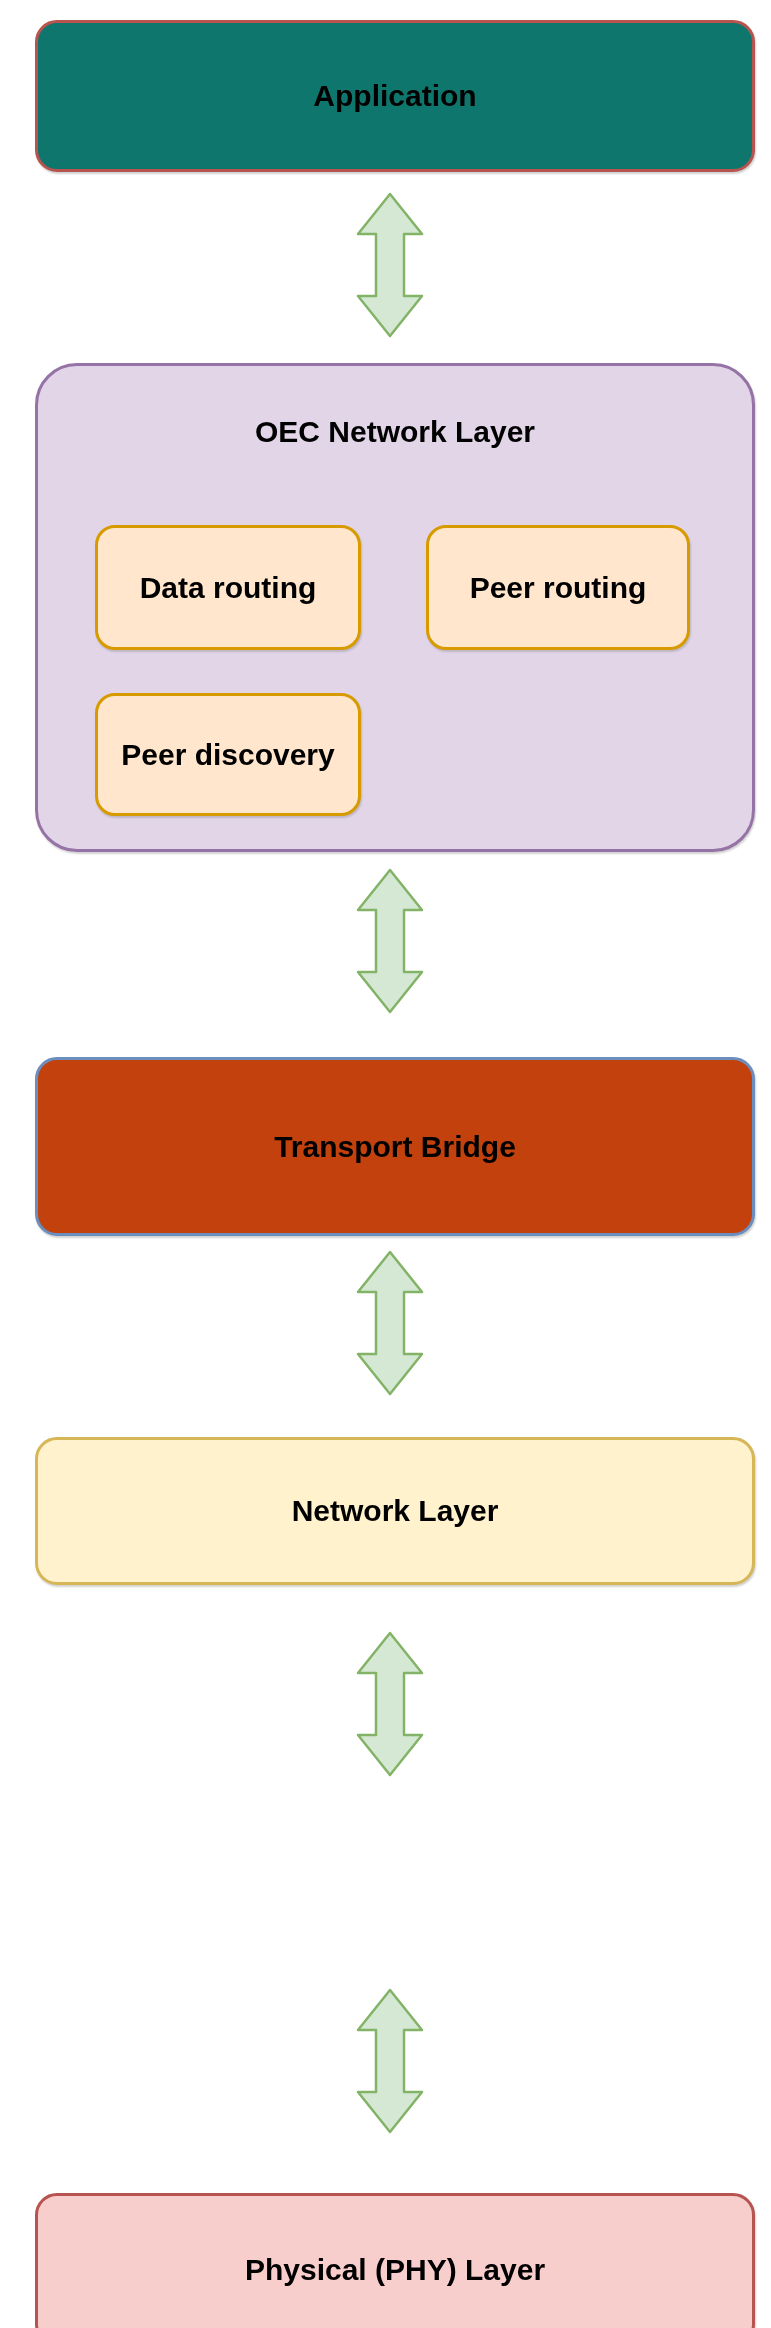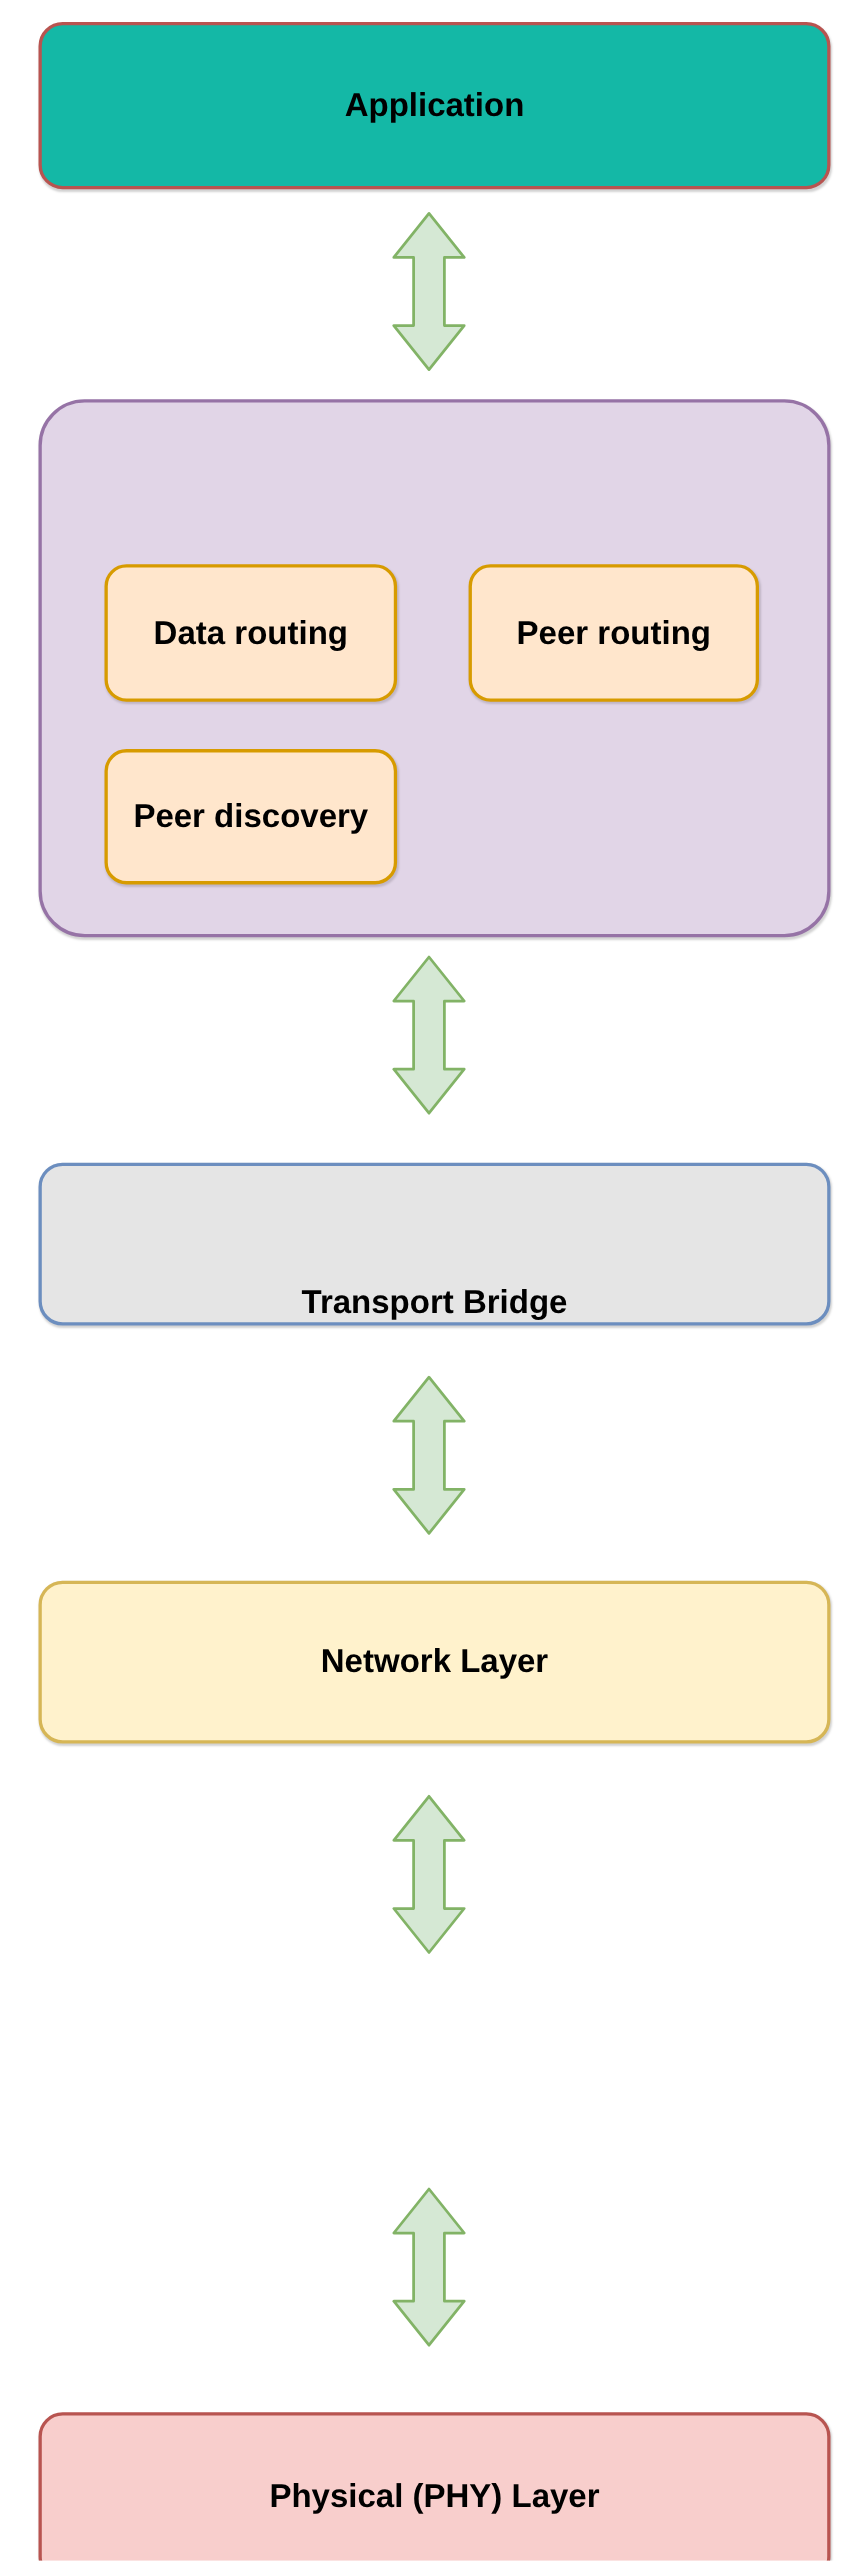--- a/index.html
+++ b/index.html
@@ -24,24 +24,24 @@
     border-radius: 22px;
     display: flex;
     align-items: center;
     justify-content: center;
     font-size: 30px;
     font-weight: bold;
     color: #000000;
     text-align: center;
     box-shadow: 1px 2px 2px rgba(0,0,0,0.18);
   }
-  .box-application { top: 20px;   height: 152px; background: #14b8a6; border-color: #B85450; text-align: right; }
+  .box-application { top: 20px;   height: 152px; background: #0f766e; border-color: #B85450; text-align: right; }
   .box-oec        { top: 363px;  height: 489px; background: #E1D5E7; border-color: #9673A6;
                     border-radius: 42px; display: block; }
-  .box-transport  { top: 1057px; height: 148px; background: #e5e5e5; border-color: #6C8EBF; align-items: flex-end; }
+  .box-transport  { top: 1057px; height: 179px; background: #c2410c; border-color: #6C8EBF; }
   .box-network    { top: 1437px; height: 148px; background: #FFF2CC; border-color: #D6B656; }
   .box-link       { top: 1818px; height: 148px; background: #FFE6CC; border-color: #D79B00; }
   .box-physical   { top: 2153px; height: 153px; background: #F8CECC; border-color: #B85450; margin-top: 40px; }
 
   .oec-title {
     position: absolute;
     top: 46px;
     left: 0;
     width: 100%;
     text-align: center;
@@ -57,20 +57,21 @@
     border: 3px solid #D79B00;
     border-radius: 20px;
     display: flex;
     align-items: center;
     justify-content: center;
     font-size: 30px;
     font-weight: bold;
     color: #000000;
     text-align: center;
     box-shadow: 1px 2px 2px rgba(0,0,0,0.15);
+    margin-top: 12px;
   }
   .sub-data-routing   { left: 57px;  top: 147px; width: 266px; height: 125px; }
   .sub-peer-routing   { left: 388px; top: 147px; width: 264px; height: 125px; }
   .sub-peer-discovery { left: 57px;  top: 315px; width: 266px; height: 123px; }
 
   .connector {
     position: absolute;
     left: 356px;
     width: 68px;
     height: 146px;
@@ -88,20 +89,21 @@
 
   <div class="layer-box box-application">
     <span>Application</span>
   </div>
 
   <svg class="connector arrow-1" viewBox="0 0 68 146" aria-hidden="true">
     <polygon points="34,2 66,42 48,42 48,104 66,104 34,144 2,104 20,104 20,42 2,42" fill="#D5E8D4" stroke="#82B366" stroke-width="2.5" stroke-linejoin="round"></polygon>
   </svg>
 
   <div class="layer-box box-oec">
+    <div class="oec-title">OEC Network Layer</div>
 
     <div class="sub-box sub-data-routing">
       <span>Data routing</span>
     </div>
 
     <div class="sub-box sub-peer-discovery">
       <span>Peer discovery</span>
     </div>
 
     <div class="sub-box sub-peer-routing">

